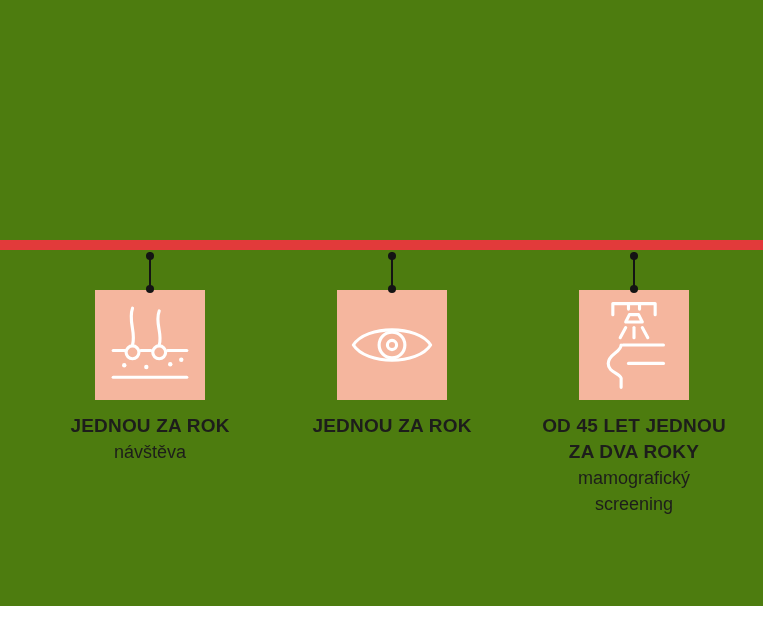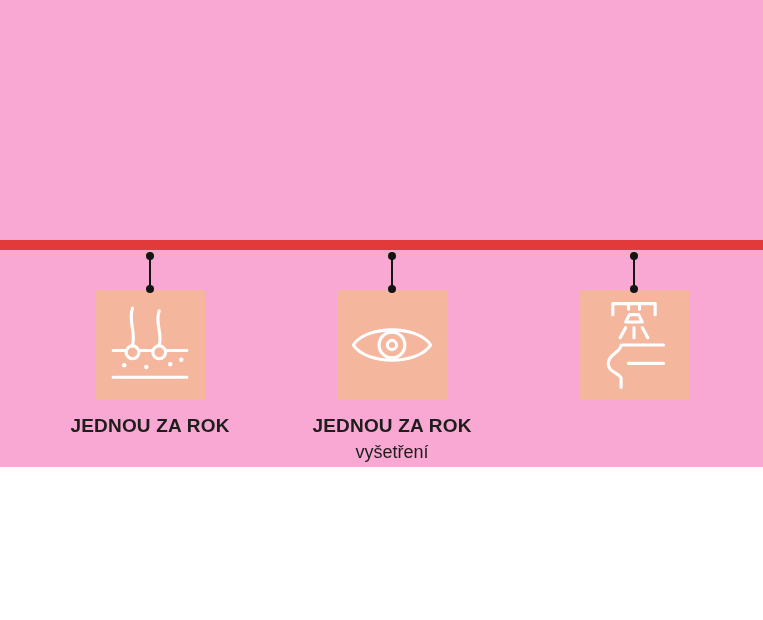--- a/index.html
+++ b/index.html
@@ -4,22 +4,22 @@
 <style>
   html, body {
     margin: 0;
     padding: 0;
     background: #ffffff;
     font-family: "Liberation Sans", sans-serif;
   }
   .canvas {
     position: relative;
     width: 763px;
-    height: 467px;
-    background: #f9a8d4;
+    height: 606px;
+    background: #4d7c0f;
     overflow: hidden;
   }
   .timeline {
     position: absolute;
     left: 0;
     top: 240px;
     width: 763px;
     height: 10px;
     background: #e23a3a;
   }
@@ -117,37 +117,37 @@
         <path class="icon-stroke" d="M69,56 L90,56"></path>
         <circle class="icon-fill" cx="22" cy="72" r="2.4"></circle>
         <circle class="icon-fill" cx="46" cy="74" r="2.4"></circle>
         <circle class="icon-fill" cx="72" cy="71" r="2.4"></circle>
         <circle class="icon-fill" cx="84" cy="66" r="2.4"></circle>
         <path class="icon-stroke" d="M10,85 L90,85"></path>
       </svg>
     </div>
     <div class="caption">
       <div class="title-line">JEDNOU ZA ROK</div>
+      <div class="body-line">návštěva</div>
     </div>
   </div>
 
   <div class="item item-2">
     <div class="stem"></div>
     <div class="dot top"></div>
     <div class="dot bottom"></div>
     <div class="tile">
       <svg viewBox="0 0 100 100">
         <path class="icon-stroke" d="M8,50 C22,28 78,28 92,50 C78,72 22,72 8,50 Z"></path>
         <circle class="icon-stroke" cx="50" cy="50" r="14"></circle>
         <circle class="icon-stroke" cx="50" cy="50" r="5"></circle>
       </svg>
     </div>
     <div class="caption">
       <div class="title-line">JEDNOU ZA ROK</div>
-      <div class="body-line">vyšetření</div>
     </div>
   </div>
 
   <div class="item item-3">
     <div class="stem"></div>
     <div class="dot top"></div>
     <div class="dot bottom"></div>
     <div class="tile">
       <svg viewBox="0 0 100 100">
         <path class="icon-stroke" d="M27,17 L27,5 L73,5 L73,17"></path>
@@ -155,15 +155,21 @@
         <path class="icon-stroke" d="M56,5 L56,11"></path>
         <path class="icon-stroke" d="M45,17 L41,25 L59,25 L55,17 Z"></path>
         <path class="icon-stroke" d="M41,31 L35,42"></path>
         <path class="icon-stroke" d="M50,31 L50,42"></path>
         <path class="icon-stroke" d="M59,31 L65,42"></path>
         <path class="icon-stroke" d="M38,50 L82,50"></path>
         <path class="icon-stroke" d="M36,50 C36,58 22,60 22,70 C22,80 34,80 36,86 L36,96"></path>
         <path class="icon-stroke" d="M44,70 L82,70"></path>
       </svg>
     </div>
+    <div class="caption">
+      <div class="title-line">OD 45 LET JEDNOU</div>
+      <div class="title-line">ZA DVA ROKY</div>
+      <div class="body-line">mamografický</div>
+      <div class="body-line">screening</div>
+    </div>
   </div>
 
 </div>
 
 </body></html>

